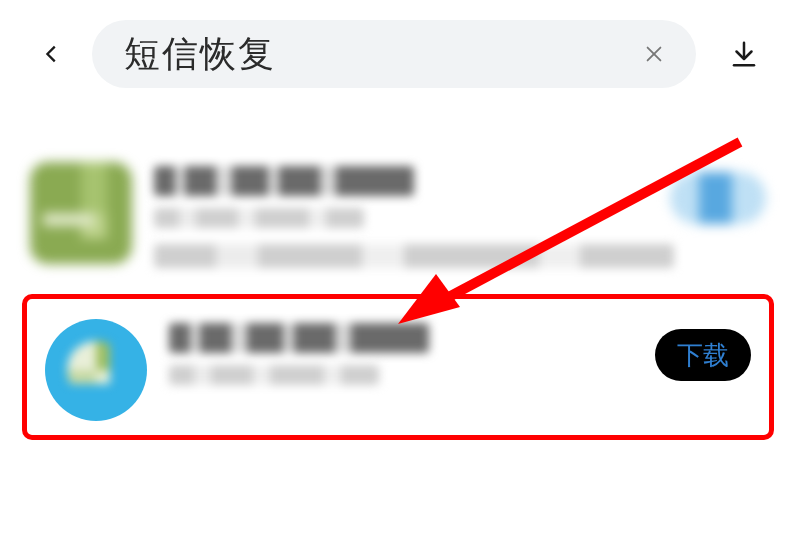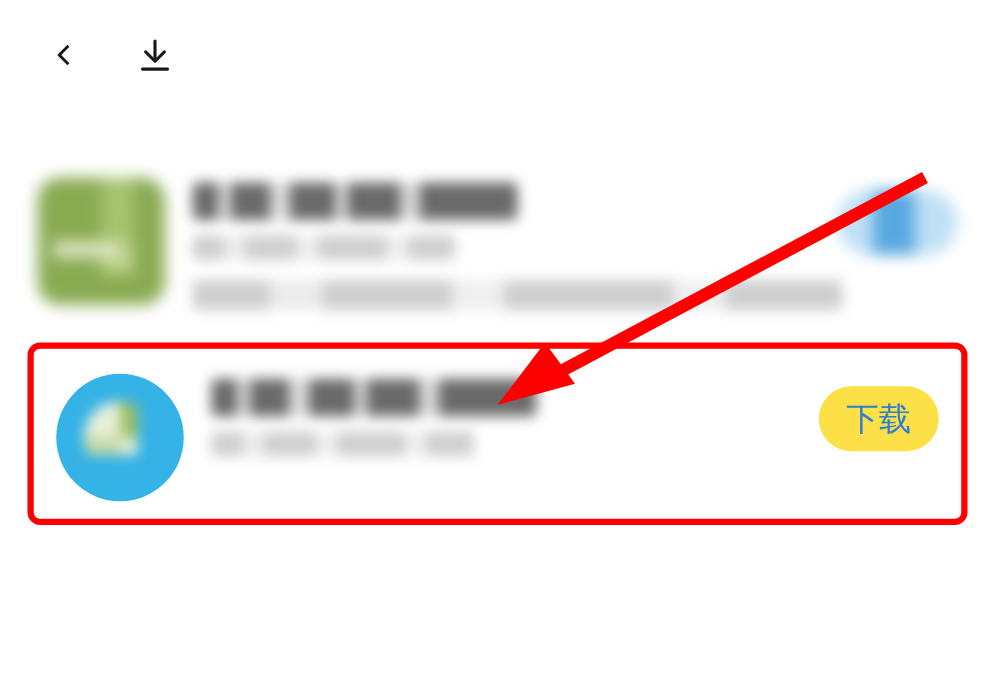--- a/index.html
+++ b/index.html
@@ -167,21 +167,21 @@
 
   .action-btn {
     flex-shrink: 0;
     min-width: 96px;
     height: 52px;
     border-radius: 30px;
     display: flex;
     align-items: center;
     justify-content: center;
     font-size: 26px;
-    background: #fde047;
+    background: #000000;
     color: #2f7fd1;
     border: none;
     cursor: pointer;
     margin-top: 6px;
   }
   .action-btn.blurred {
     filter: blur(6px);
     background:
       linear-gradient(90deg, #bfe0f5 0 30%, #58a8e0 30% 65%, #bfe0f5 65% 100%);
   }
@@ -205,20 +205,29 @@
   }
 </style>
 </head>
 <body>
 
 <div class="header">
   <div class="back-btn">
     <svg viewBox="0 0 24 24">
         <polyline points="15 4 7 12 15 20"></polyline>
       </svg>
+  </div>
+  <div class="search-box">
+    <input class="search-input" type="text" value="短信恢复" style="">
+    <div class="clear-btn">
+      <svg viewBox="0 0 24 24">
+          <line x1="5" y1="5" x2="19" y2="19"></line>
+          <line x1="19" y1="5" x2="5" y2="19"></line>
+        </svg>
+    </div>
   </div>
   <div class="download-btn">
     <svg viewBox="0 0 24 24">
       <line x1="12" y1="3" x2="12" y2="15"></line>
       <polyline points="6 10 12 16 18 10"></polyline>
       <line x1="4" y1="21" x2="20" y2="21"></line>
     </svg>
   </div>
 </div>
 

